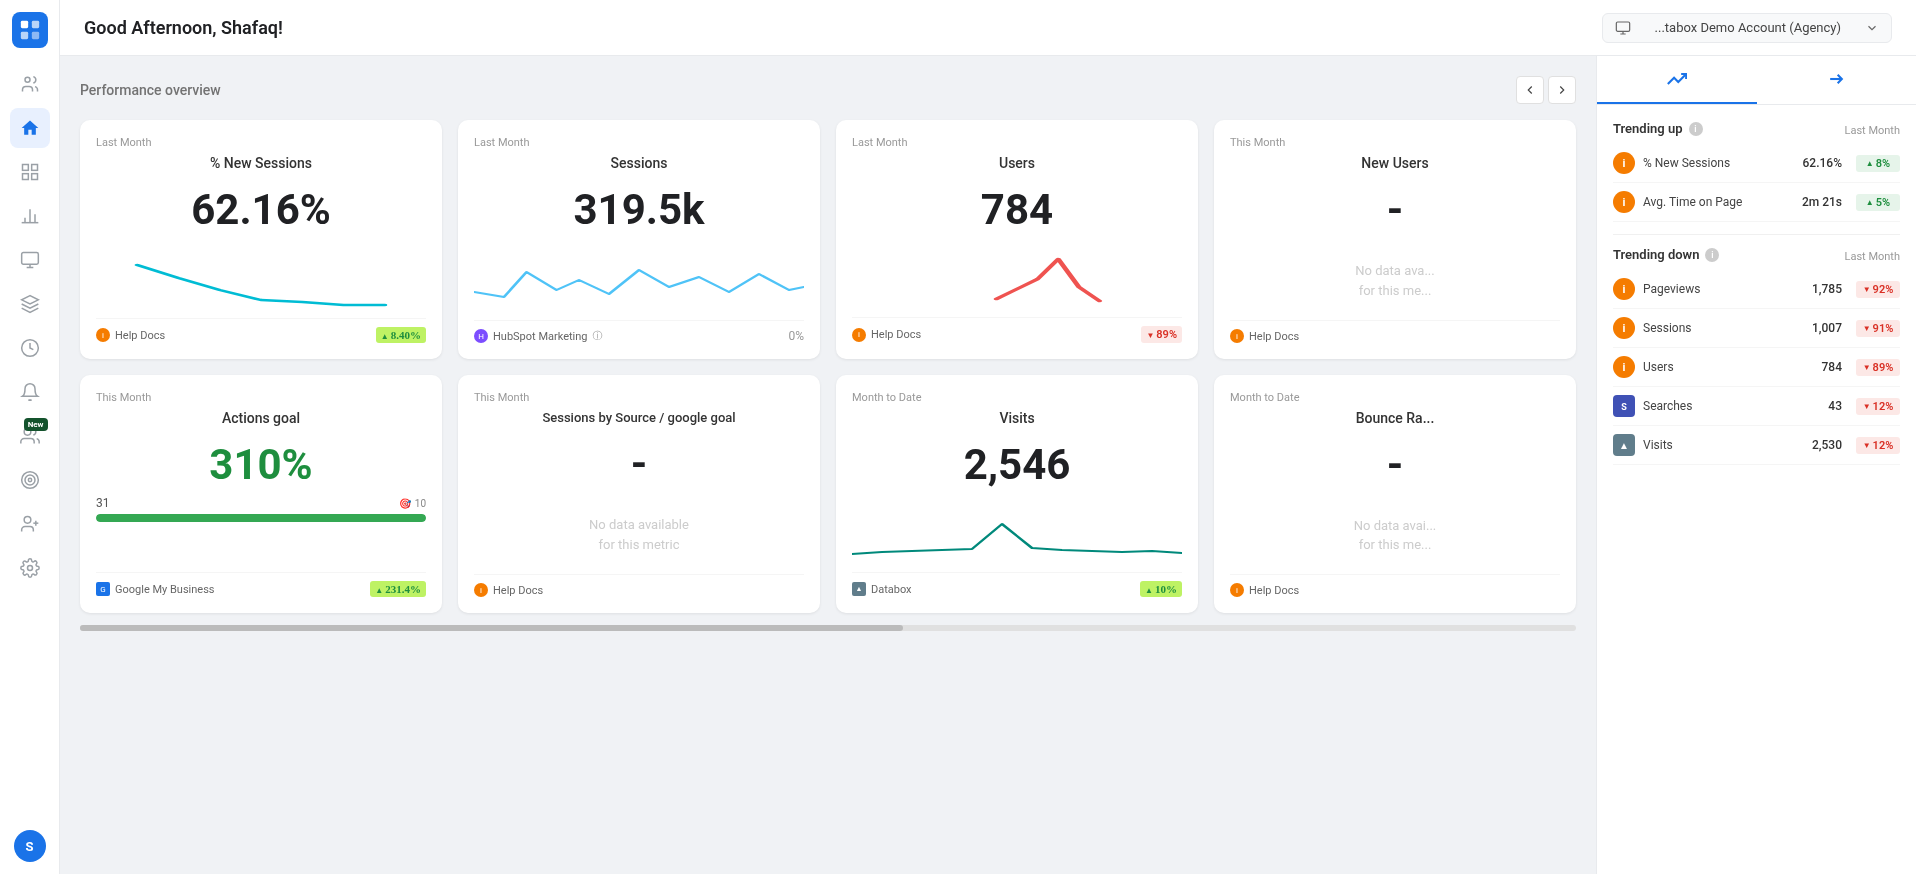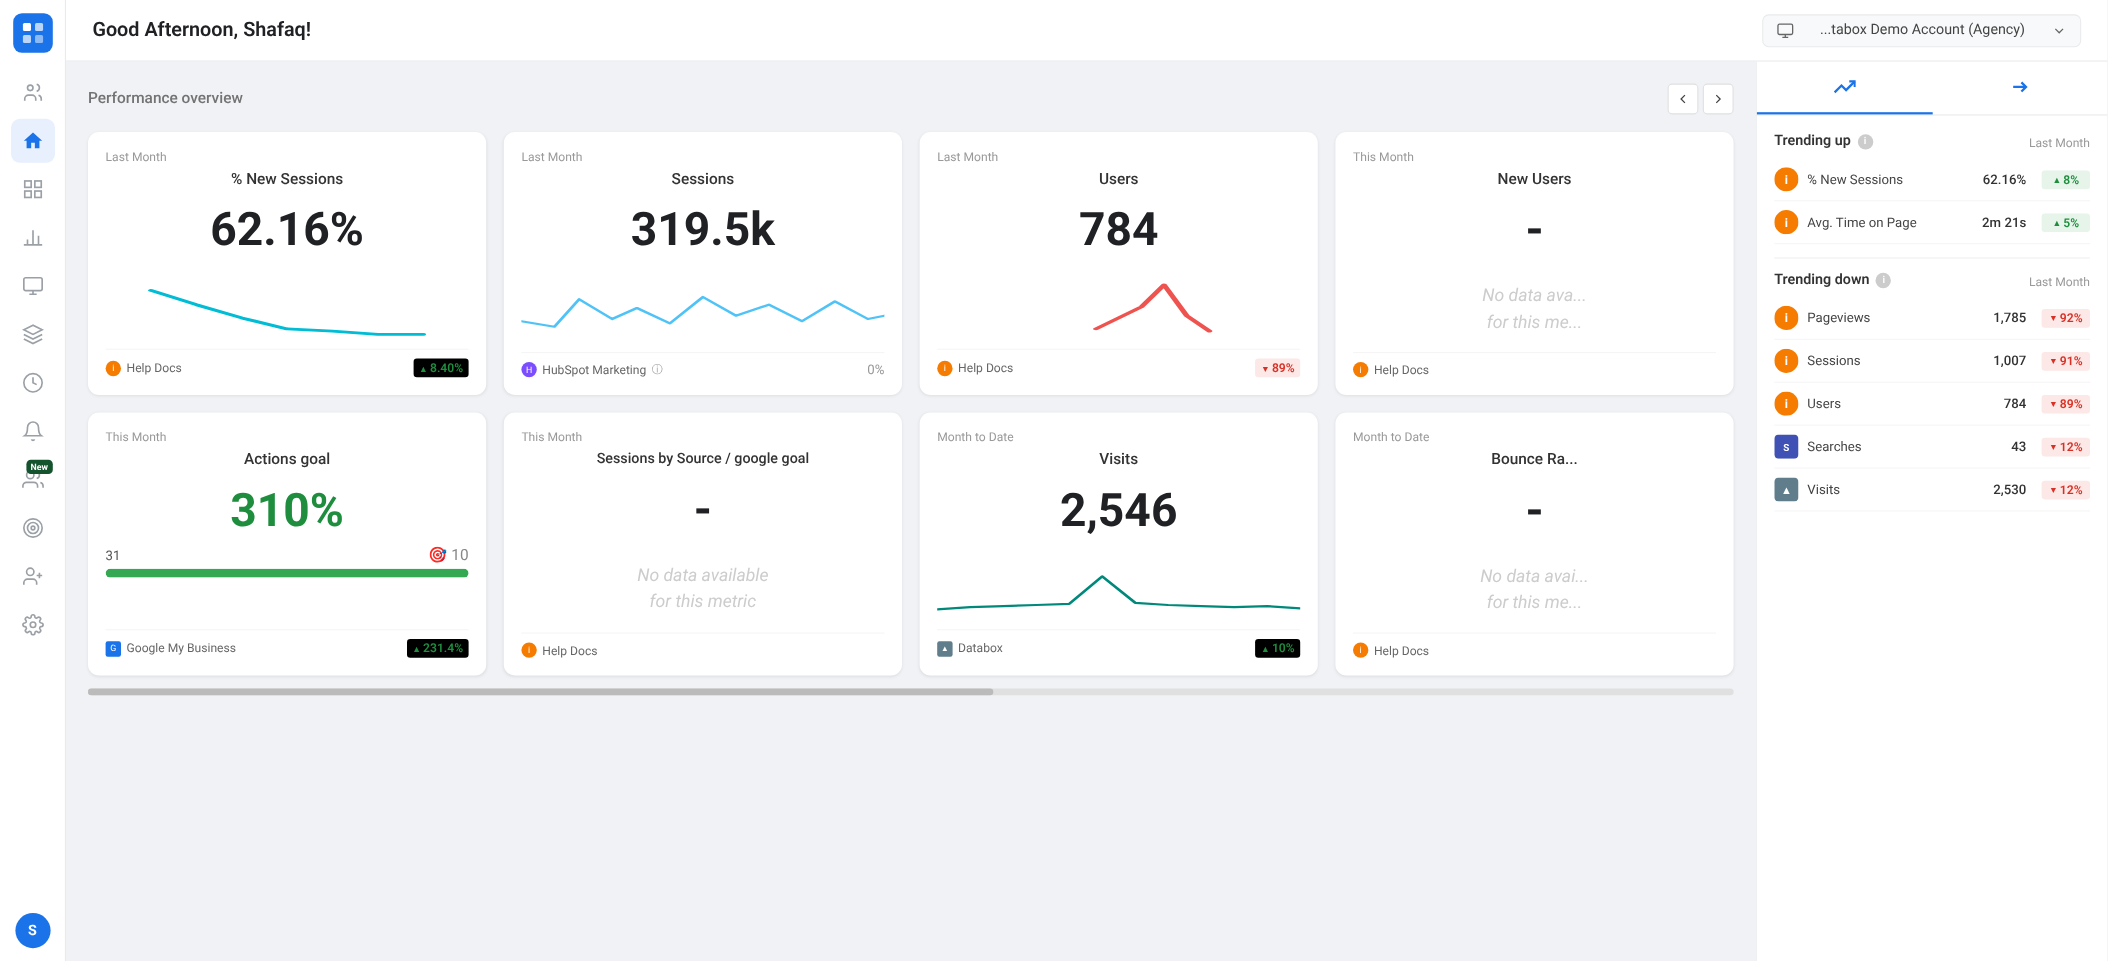--- a/index.html
+++ b/index.html
@@ -201,38 +201,37 @@
     }
     .source-orange { background: #f57c00; color: white; }
     .source-purple { background: #7c4dff; color: white; }
     .change-badge {
       display: flex; align-items: center; gap: 2px;
       font-size: 11px;
       font-weight: 600;
       padding: 2px 5px;
       border-radius: 3px;
     }
-    .change-up { background: #000000; color: #1e8e3e; }
+    .change-up { background: #bef264; color: #1e8e3e; font-family: Liberation Serif, serif; }
     .change-down { background: #fce8e6; color: #d93025; }
     .change-neutral { color: #999; font-size: 12px; }
 
     
     .sparkline { width: 100%; height: 60px; }
 
     
     .no-data {
       color: #ccc;
-      font-size: 16px;
+      font-size: 13px;
       text-align: center;
       line-height: 1.5;
       flex: 1;
       display: flex;
       align-items: center;
       justify-content: center;
-      font-style: italic;
     }
 
     
     .progress-row {
       display: flex;
       align-items: center;
       justify-content: space-between;
       font-size: 12px;
       color: #555;
       margin-bottom: 4px;
@@ -241,21 +240,21 @@
       height: 8px;
       background: #e8f5e9;
       border-radius: 4px;
       overflow: hidden;
     }
     .progress-bar-fill {
       height: 100%;
       background: #34a853;
       border-radius: 4px;
     }
-    .goal-icon { font-size: 14px; color: #888; }
+    .goal-icon { font-size: 10px; color: #888; }
 
     
     .dashboard-main::-webkit-scrollbar { height: 6px; width: 6px; }
     .dashboard-main::-webkit-scrollbar-track { background: #f1f1f1; }
     .dashboard-main::-webkit-scrollbar-thumb { background: #ccc; border-radius: 3px; }
 
     
     .scroll-track {
       height: 6px;
       background: #e0e0e0;

